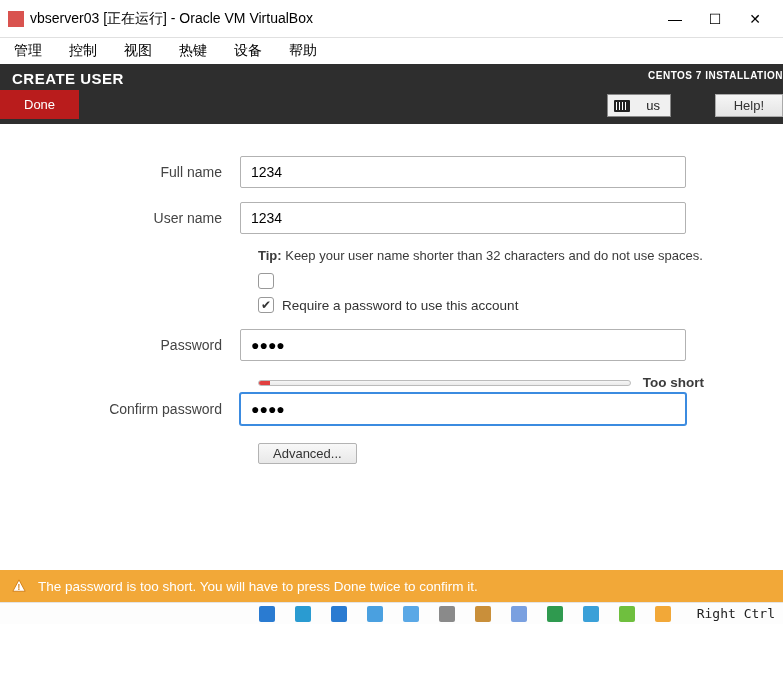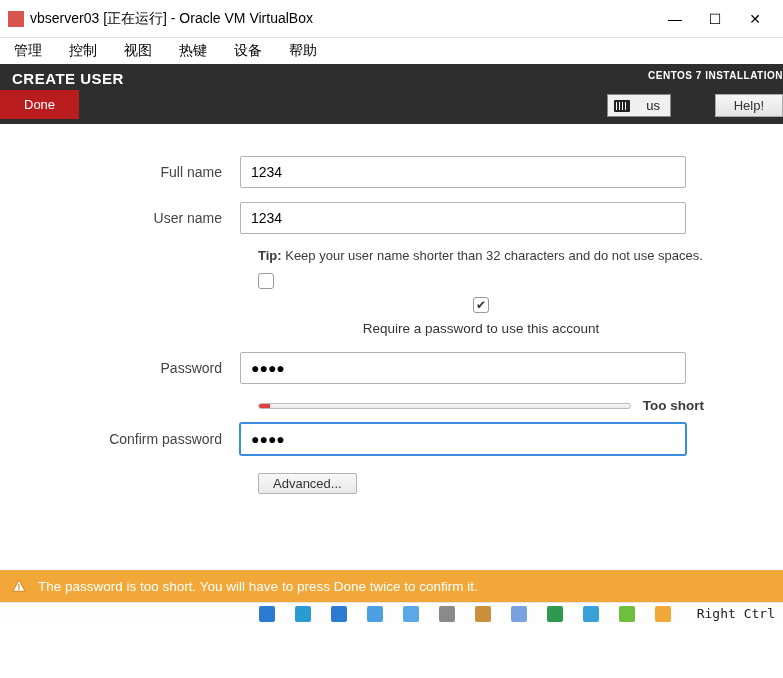--- a/index.html
+++ b/index.html
@@ -31,21 +31,21 @@
   .text-input { width: 100%; border: 1px solid #b2b2b2; padding: 7px 10px; font-size: 14px; border-radius: 2px; }
   .text-input.focused { border: 1px solid #3b8be0; box-shadow: 0 0 0 1px #3b8be0; }
   
   .tip-row { margin-left: 228px; max-width: 446px; margin-bottom: 10px; color: #3a3a3a; font-size: 13px; }
   .tip-row b { font-weight: bold; }
   
   .check-row { margin-left: 228px; max-width: 446px; margin-bottom: 8px; display: flex; align-items: center; gap: 8px; font-size: 13.5px; color: #333; }
   .checkbox { width: 16px; height: 16px; border: 1px solid #999; border-radius: 3px; display: inline-flex; align-items: center; justify-content: center; background: #fff; cursor: pointer; }
   .checkbox.checked::after { content: "✔"; font-size: 12px; color: #333; line-height: 1; }
   
-  .strength-row { margin-left: 228px; max-width: 446px; display: flex; align-items: center; gap: 12px; margin-bottom: 10px; }
+  .strength-row { margin-left: 228px; max-width: 446px; display: flex; align-items: center; gap: 12px; margin-bottom: 3px; }
   .strength-bar { flex: 1; height: 6px; border: 1px solid #bbb; border-radius: 3px; background: linear-gradient(#f6f6f6,#eaeaea); position: relative; }
   .strength-bar .fill { position: absolute; left: 0; top: 0; bottom: 0; width: 3%; background: #e04040; border-radius: 2px 0 0 2px; }
   .strength-text { font-weight: bold; color: #3b3b3b; font-size: 13.5px; }
   
   .adv-btn { margin-left: 228px; background: linear-gradient(#f8f8f8,#e8e8e8); border: 1px solid #b3b3b3; padding: 2px 14px; font-size: 13px; border-radius: 2px; cursor: pointer; color: #333; }
   
   .warnbar { position: absolute; left: 0; right: 0; bottom: 22px; height: 32px; background: #f2a838; color: #fff; display: flex; align-items: center; padding: 0 12px; gap: 12px; font-size: 13.5px; }
   .warnbar .warn-icon { width: 14px; height: 14px; }
   
   .statusbar { position: absolute; left: 0; right: 0; bottom: 0; height: 22px; background: #fdfdfd; border-top: 1px solid #e4e4e4; display: flex; align-items: center; justify-content: flex-end; padding: 0 8px; gap: 20px; font-size: 12px; }
@@ -99,21 +99,21 @@
     </div>
 
     <div class="tip-row">
       <b>Tip:</b><span> Keep your user name shorter than 32 characters and do not use spaces.</span>
     </div>
 
     <div class="check-row">
       <span class="checkbox"></span>
     </div>
 
-    <div class="check-row" style="margin-bottom:16px;flex-direction:column;">
+    <div class="check-row" style="margin-bottom:16px;">
       <span class="checkbox checked"></span>
       <span>Require a password to use this account</span>
     </div>
 
     <div class="form-row">
       <div class="label">Password</div>
       <div class="field"><input type="text" class="text-input" value="●●●●" style=""></div>
     </div>
 
     <div class="strength-row">

